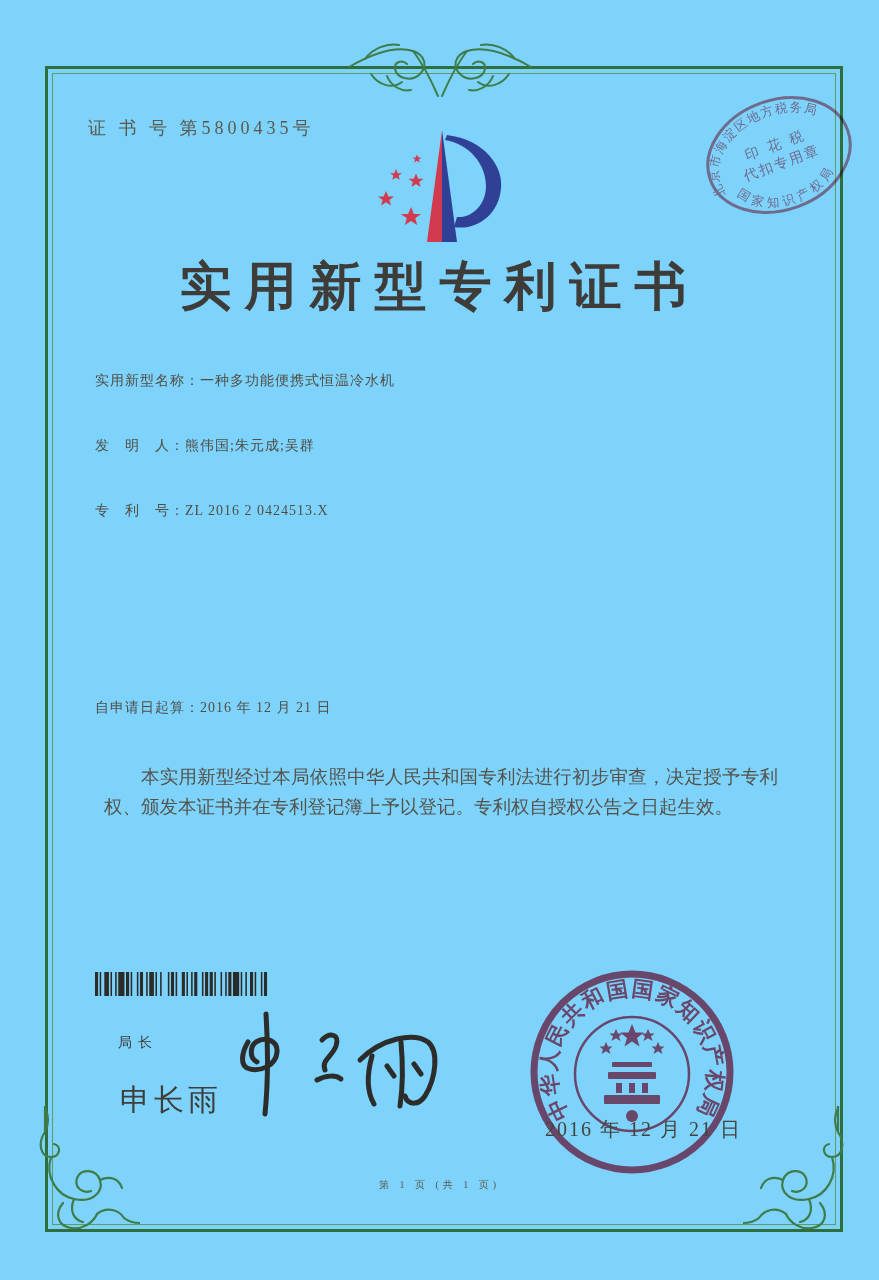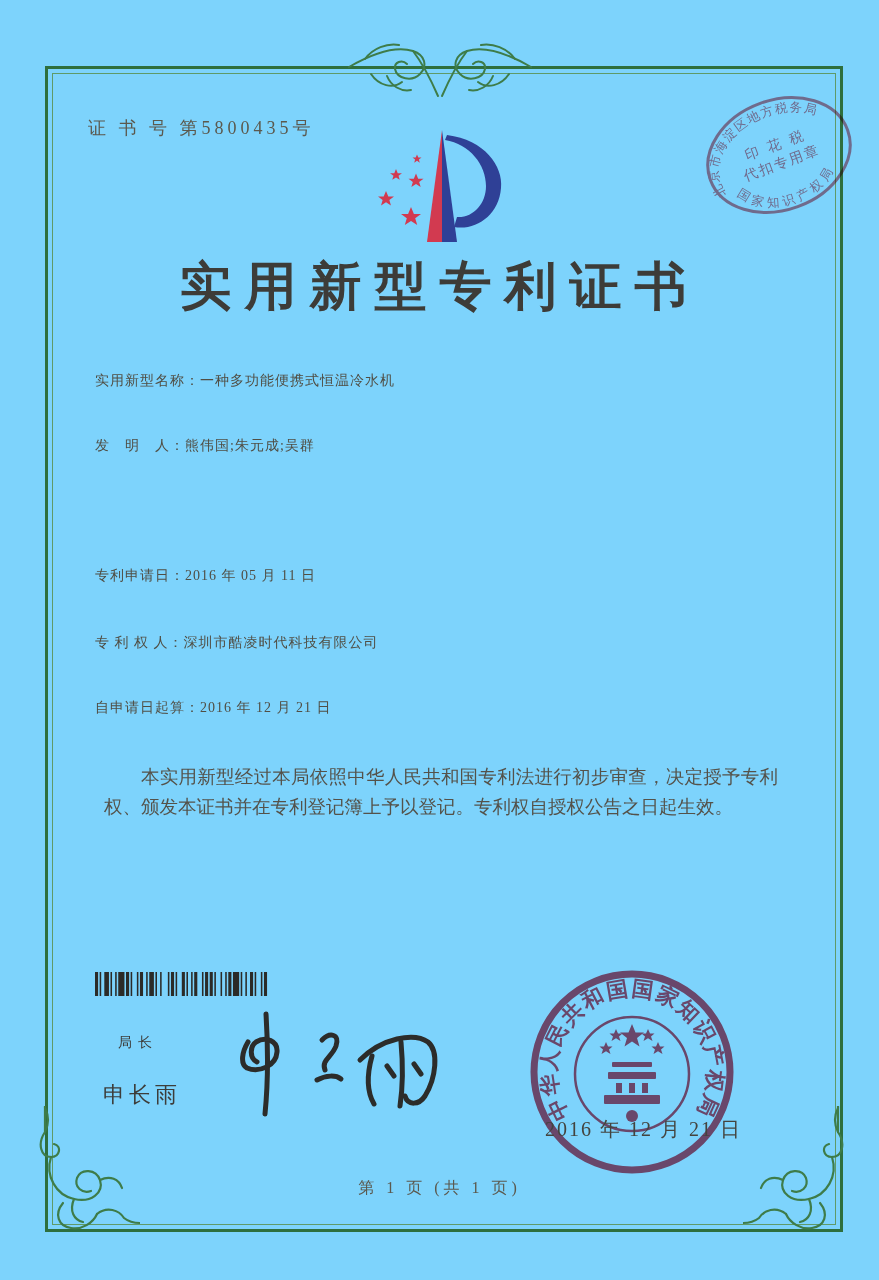--- a/index.html
+++ b/index.html
@@ -25,29 +25,29 @@
     font-size:52px;font-weight:600;letter-spacing:13px;color:#3d3c38;}
   .field{position:absolute;left:95px;font-size:14px;color:#504e44;
     letter-spacing:1px;white-space:nowrap;}
   .f0{top:372px}.f1{top:437px}.f2{top:502px}.f3{top:567px}.f4{top:634px}.f5{top:699px}
   .body-text{position:absolute;left:88px;top:746px;width:706px;
     font-size:18.5px;line-height:30px;color:#54524a;text-align:justify;}
   .body-text p{margin:16px;text-indent:2em;}
   .barcode{position:absolute;left:95px;top:972px;}
   .director-title{position:absolute;left:118px;top:1034px;font-size:14px;
     letter-spacing:6px;color:#3d3d3a;}
-  .director-name{position:absolute;left:103px;top:1080px;font-size:22px;
+  .director-name{position:absolute;left:120px;top:1080px;font-size:30px;
     letter-spacing:4px;color:#3d3d3a;}
   .signature{position:absolute;left:222px;top:1006px;}
   .seal{position:absolute;left:526px;top:966px;mix-blend-mode:multiply;}
   .seal-date{position:absolute;left:545px;top:1116px;font-size:20px;
     letter-spacing:2px;color:#44443f;z-index:5;}
   .tax-stamp{position:absolute;left:690px;top:82px;mix-blend-mode:multiply;}
   .footer{position:absolute;left:0;right:0;top:1178px;text-align:center;
-    font-size:16px;letter-spacing:4px;color:#5b594e;}
+    font-size:10px;letter-spacing:4px;color:#5b594e;}
 </style>
 </head>
 <body>
 
 <div class="page">
 
   <div class="frame">
     <div class="frame-inner"></div>
   </div>
 
@@ -112,25 +112,22 @@
   </svg>
 
   <div class="title">实用新型专利证书</div>
 
   <div class="field f0">
     <span>实用新型名称：</span><span>一种多功能便携式恒温冷水机</span>
   </div>
   <div class="field f1">
     <span>发　明　人：</span><span>熊伟国;朱元成;吴群</span>
   </div>
-  <div class="field f3">
-    <span>专利申请日：</span><span>2016 年 05 月 11 日</span>
-  </div>
-  <div class="field f4">
-    <span>专 利 权 人：</span><span>深圳市酷凌时代科技有限公司</span>
+  <div class="field f2">
+    <span>专　利　号：</span><span>ZL 2016 2 0424513.X</span>
   </div>
   <div class="field f5">
     <span>自申请日起算：</span><span>2016 年 12 月 21 日</span>
   </div>
 
   <div class="body-text">
     <p>本实用新型经过本局依照中华人民共和国专利法进行初步审查，决定授予专利权、颁发本证书并在专利登记簿上予以登记。专利权自授权公告之日起生效。</p>
   </div>
 
   <svg class="barcode" id="barcode" width="238" height="24">

